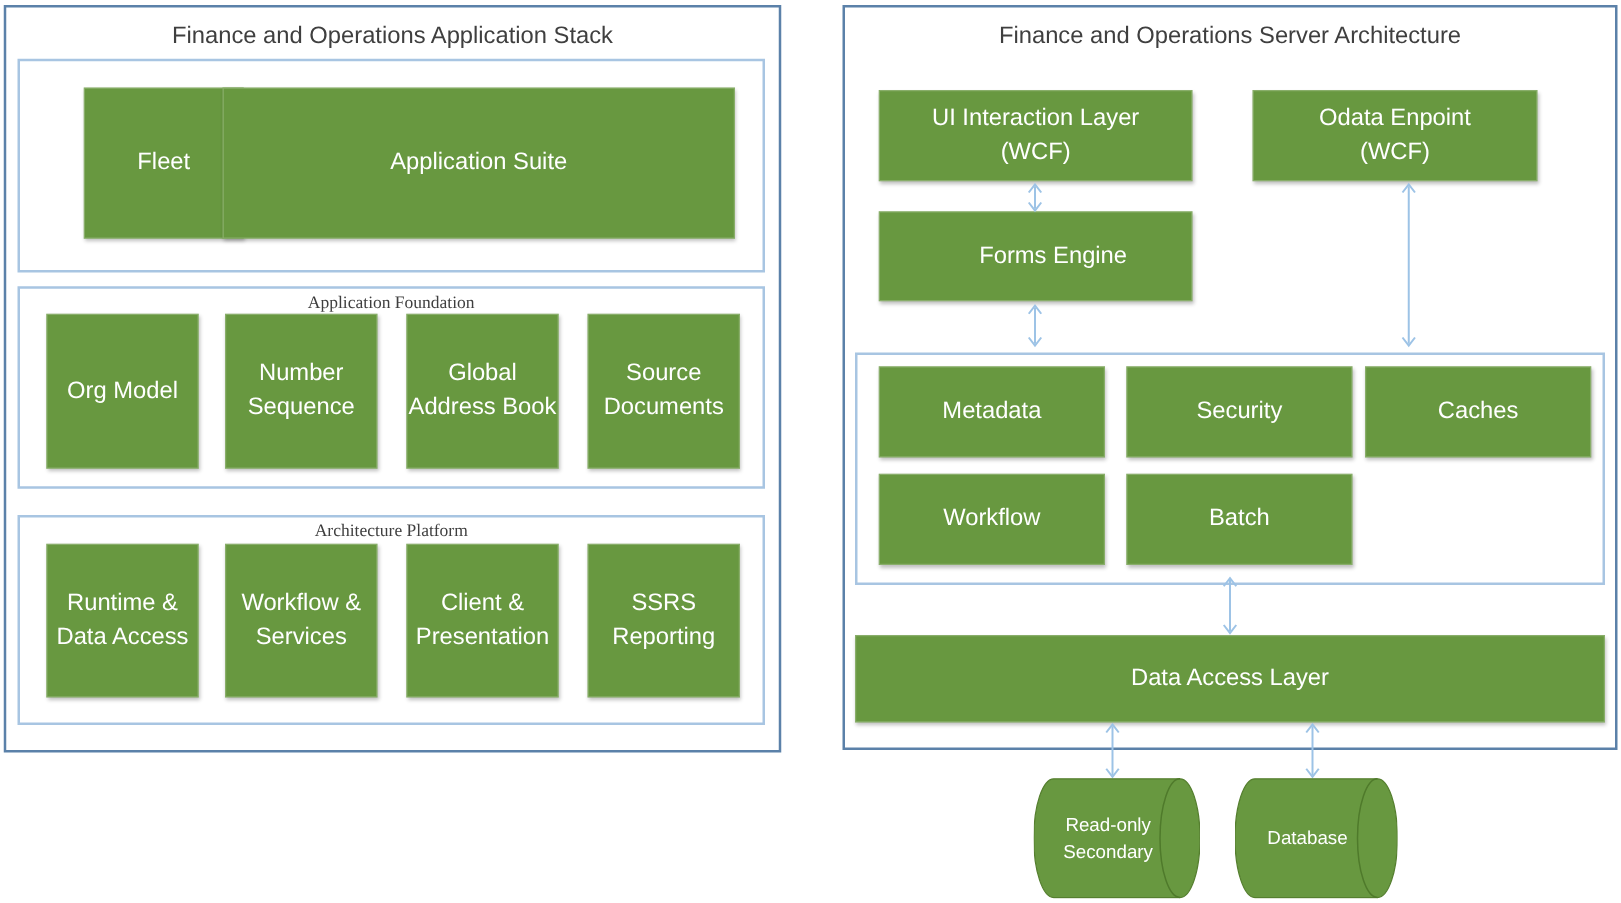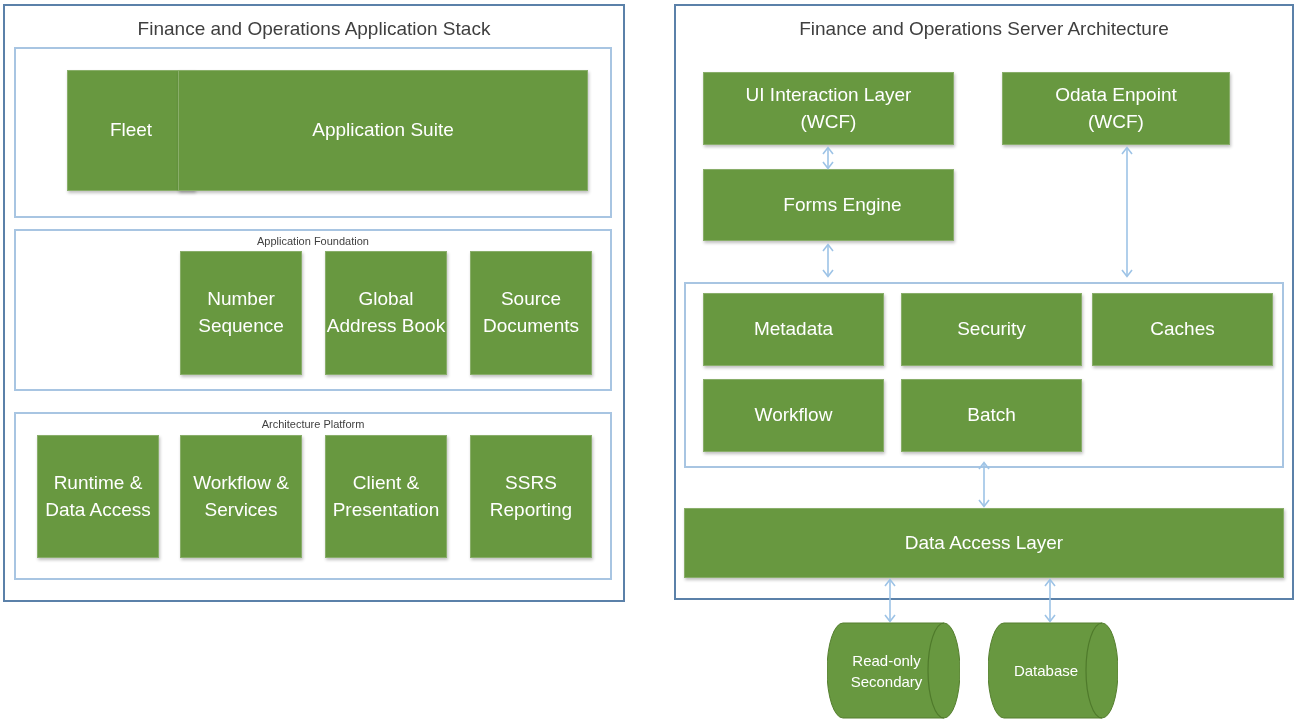--- a/index.html
+++ b/index.html
@@ -13,21 +13,21 @@
   }
   .panel-title{
     position:absolute;left:0;top:12px;width:100%;text-align:center;
     font-size:19px;color:#3F3F3F;white-space:nowrap;
   }
   .subsec{
     position:absolute;border:2px solid #A8C5E2;background:#ffffff;box-sizing:border-box;
   }
   .sec-title{
     position:absolute;left:0;top:4px;width:100%;text-align:center;
-    font-size:11px;color:#3F3F3F;white-space:nowrap;
+    font-size:14px;color:#3F3F3F;white-space:nowrap;font-family:Liberation Serif, serif;
   }
   .gbox{
     position:absolute;background:#689840;color:#ffffff;
     display:flex;align-items:center;justify-content:center;text-align:center;
     font-size:19px;line-height:1.4;white-space:pre-line;
     border:1px solid rgba(255,255,255,0.22);box-sizing:border-box;
     box-shadow:1px 2px 3px rgba(0,0,0,0.25);
   }
   .arrow{position:absolute;overflow:visible;}
   .arrow line,.arrow polyline{stroke:#9DC3E6;stroke-width:1.6;fill:none;}
@@ -46,20 +46,21 @@
   <div class="panel" style="left:3px;top:4px;width:622px;height:598px;">
     <div class="panel-title">Finance and Operations Application Stack</div>
 
     <div class="subsec" style="left:9px;top:41px;width:598px;height:171px;">
       <div class="gbox" style="left:19px;top:21px;width:128px;height:121px;margin-left:32px;">Fleet</div>
       <div class="gbox" style="left:162px;top:21px;width:410px;height:121px;">Application Suite</div>
     </div>
 
     <div class="subsec" style="left:9px;top:223px;width:598px;height:162px;">
       <div class="sec-title">Application Foundation</div>
+      <div class="gbox" style="left:21px;top:20px;width:122px;height:124px;">Org Model</div>
       <div class="gbox" style="left:164px;top:20px;width:122px;height:124px;">Number
 Sequence</div>
       <div class="gbox" style="left:309px;top:20px;width:122px;height:124px;">Global
 Address Book</div>
       <div class="gbox" style="left:454px;top:20px;width:122px;height:124px;">Source
 Documents</div>
     </div>
 
     <div class="subsec" style="left:9px;top:406px;width:598px;height:168px;">
       <div class="sec-title">Architecture Platform</div>

